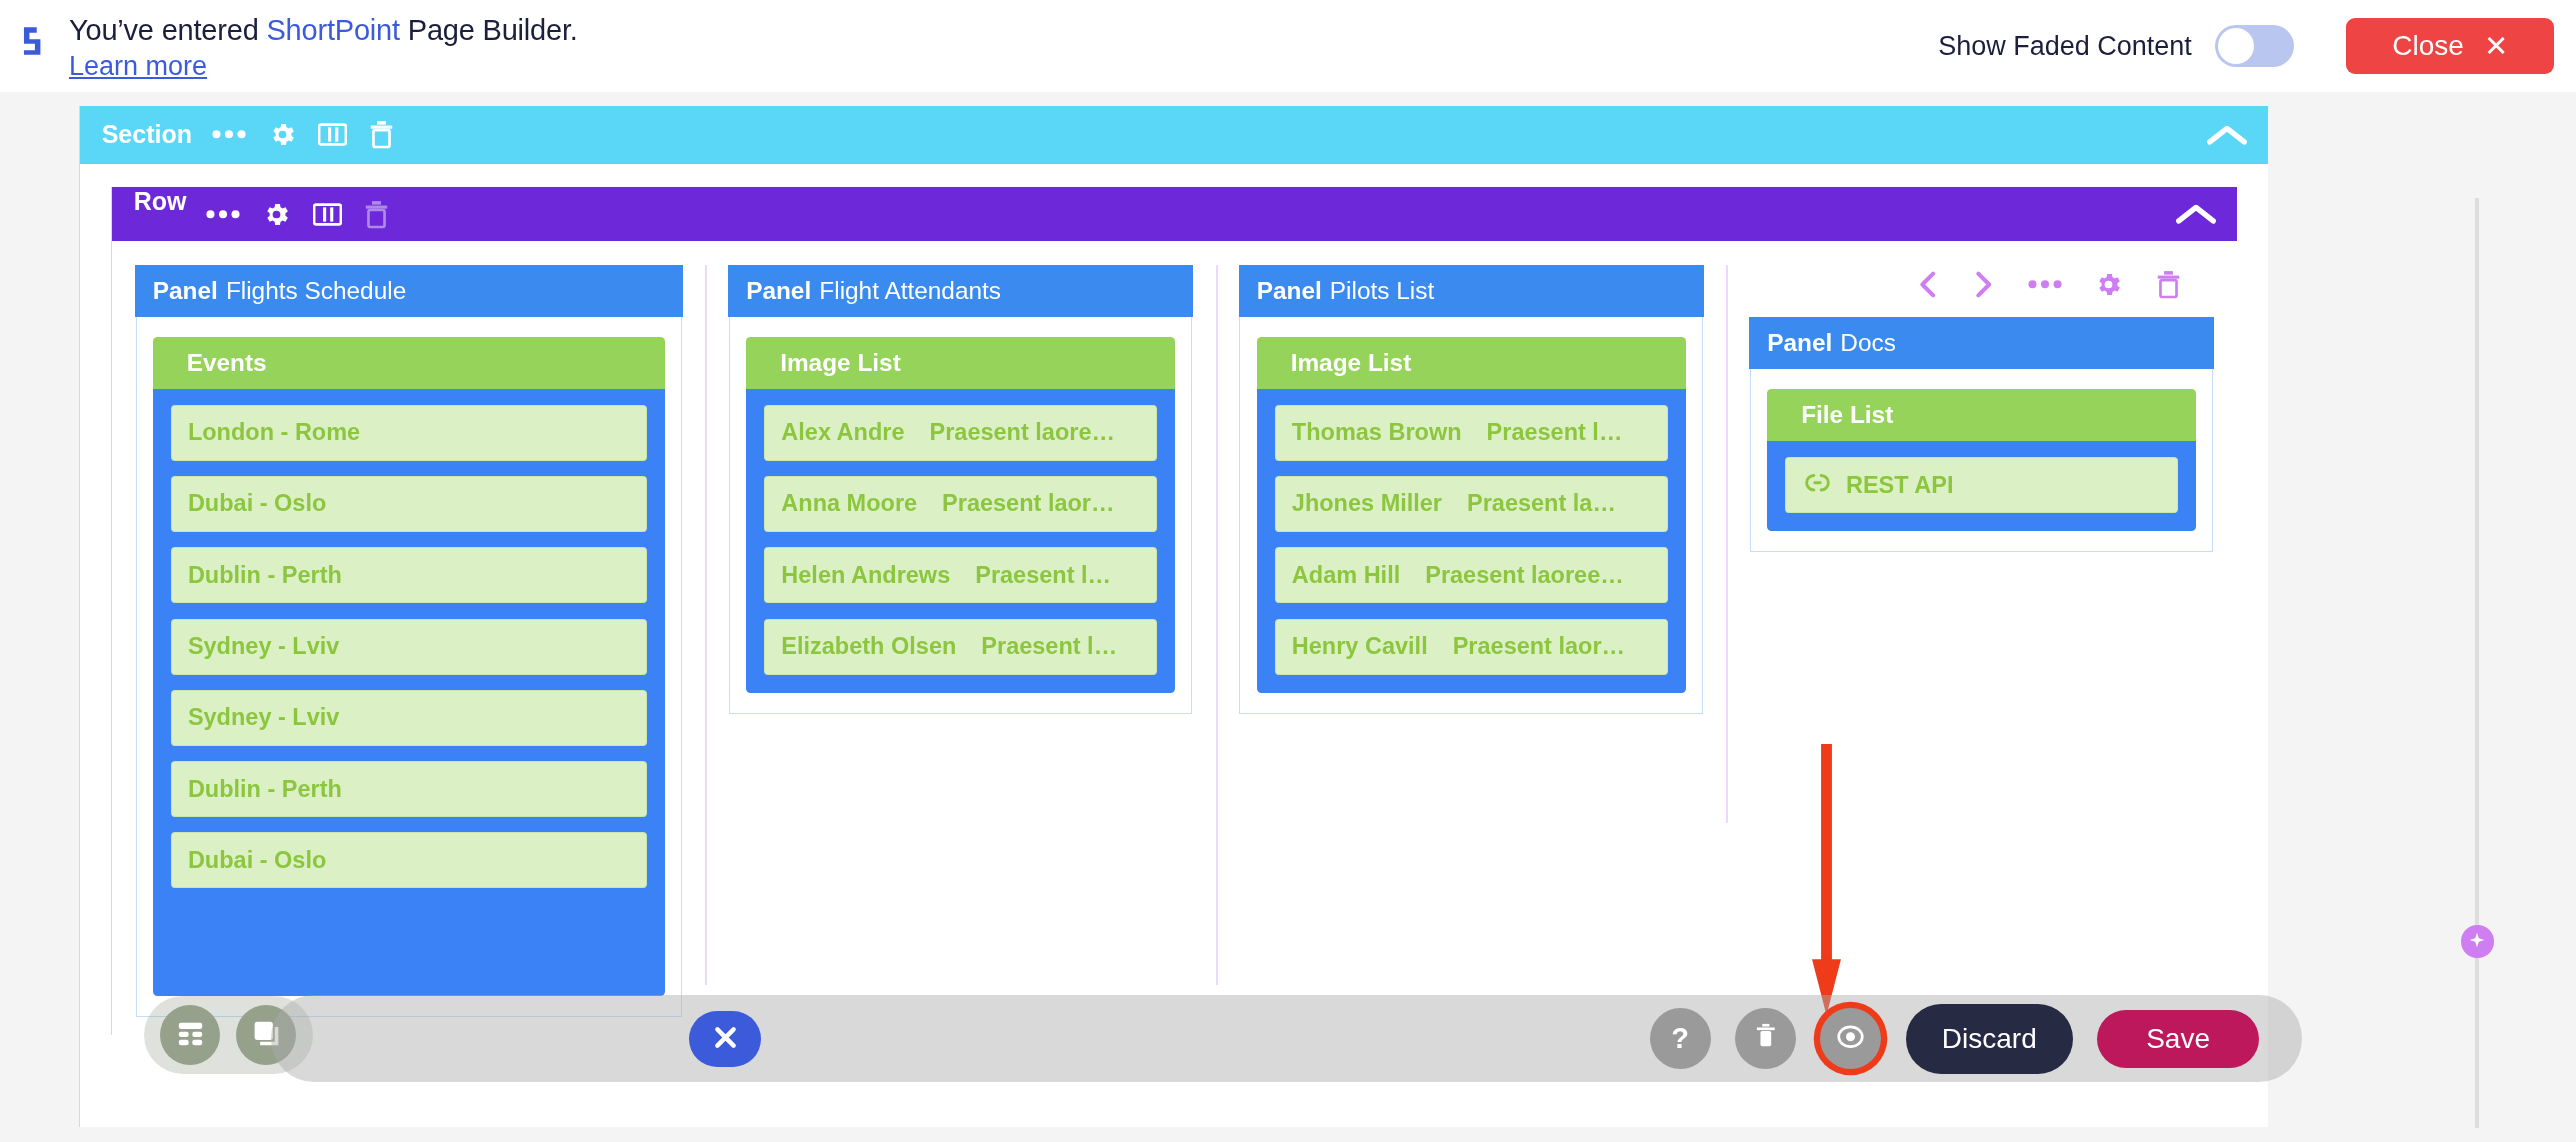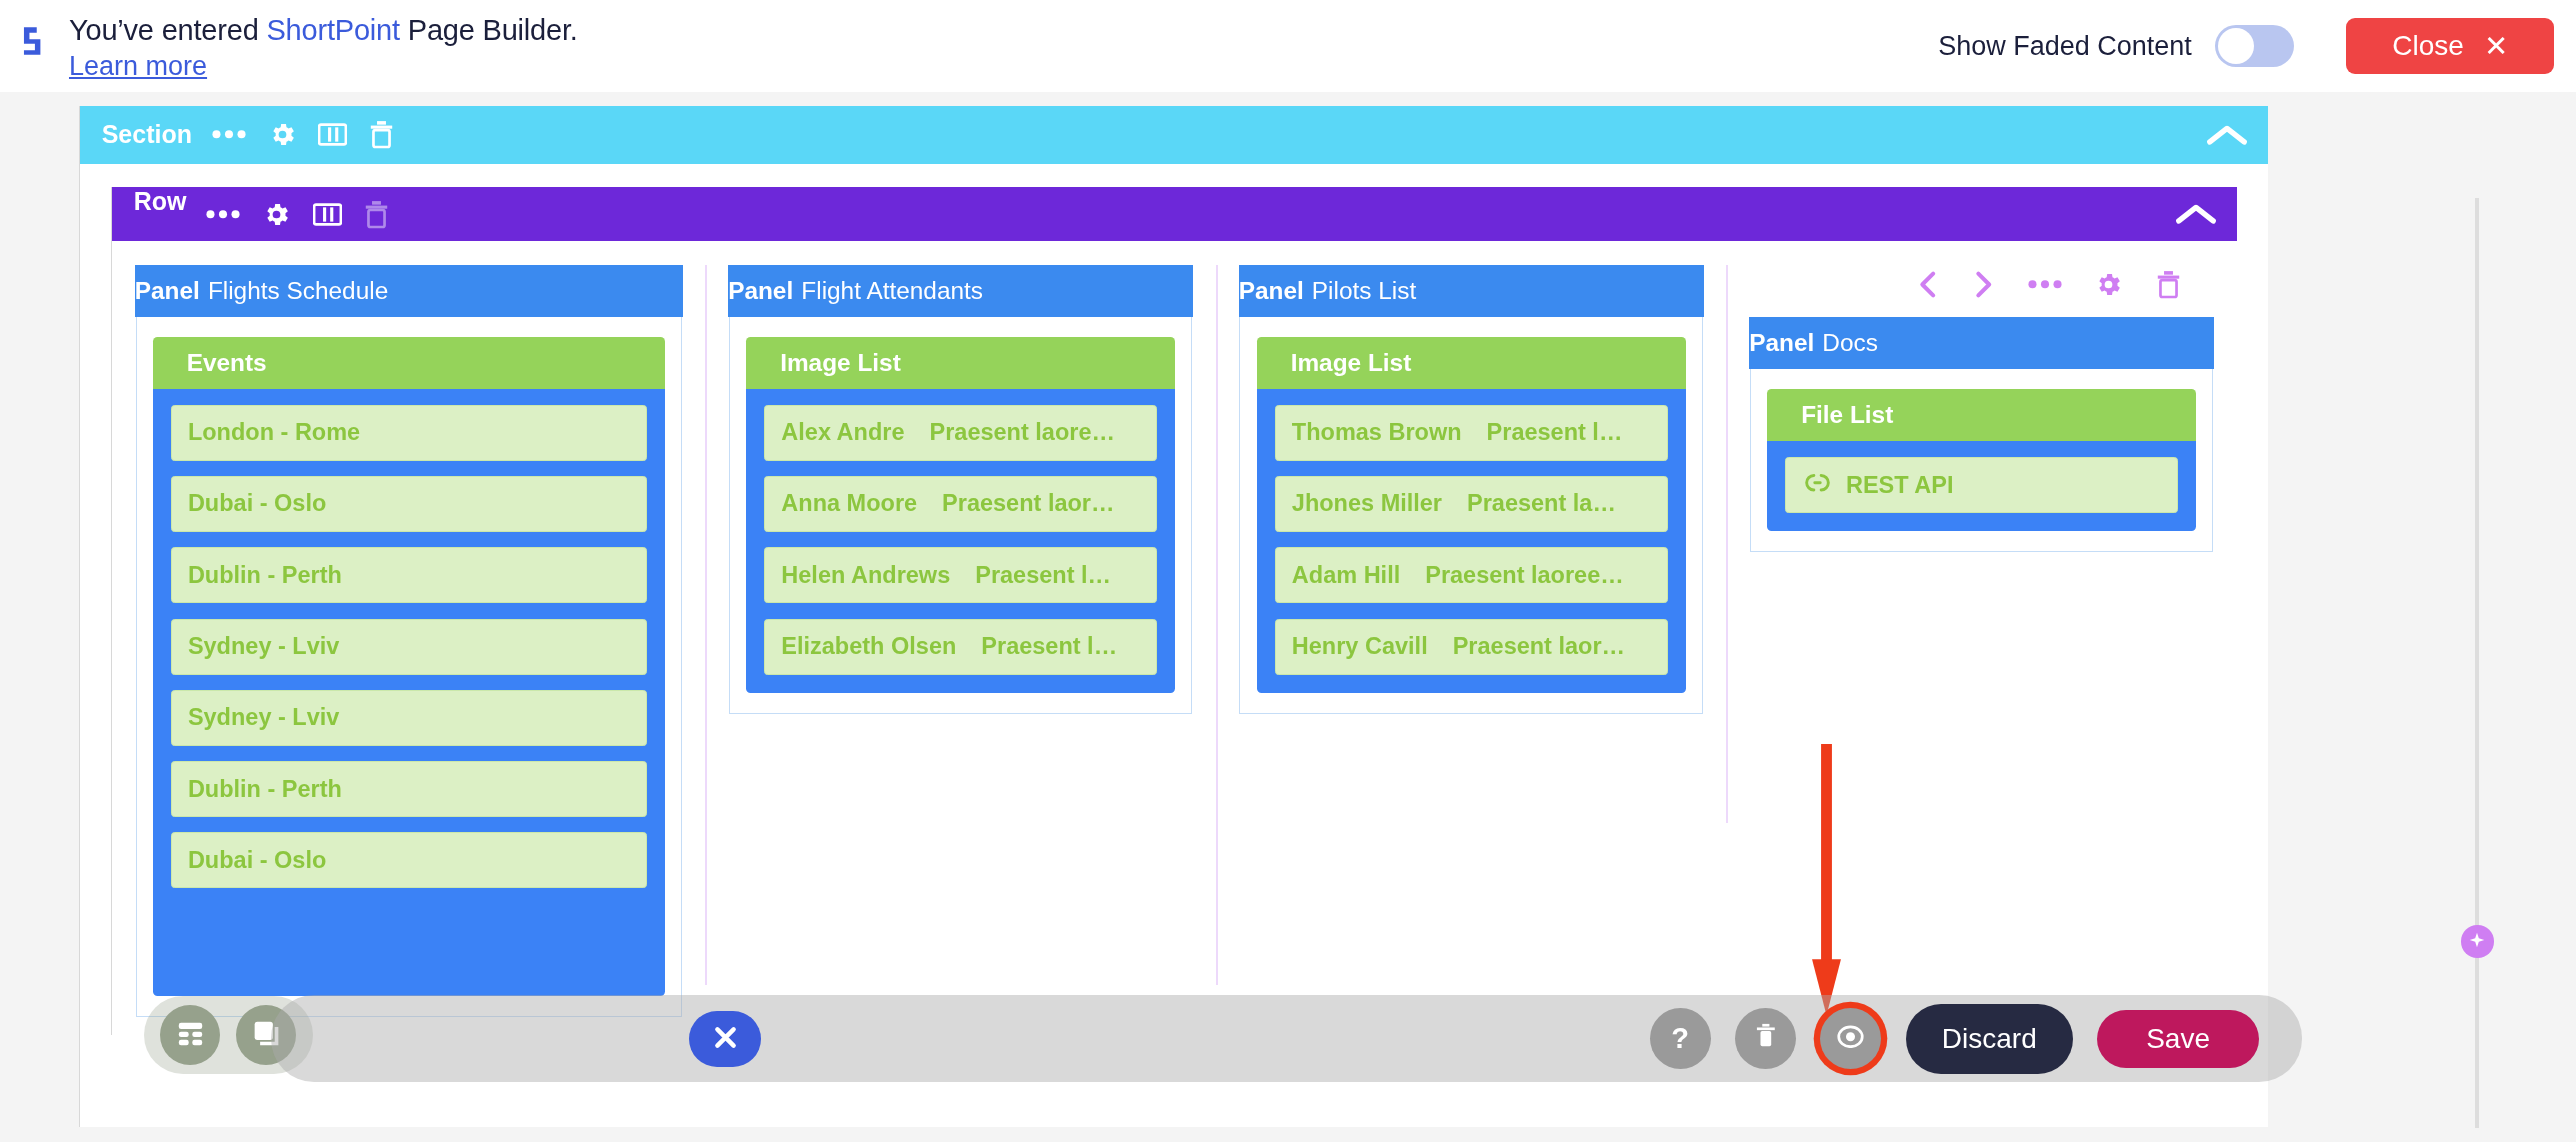--- a/index.html
+++ b/index.html
@@ -113,21 +113,21 @@
 
   
   .panel {
     border: 1.8px solid #c5ddf7;
     border-top: none;
     background: #ffffff;
   }
   .panel-head {
     background: #3b8aef; color: #fff;
     height: 52px; display: flex; align-items: center;
-    font-size: 24.4px;
+    padding-left: 18px; font-size: 24.4px;
     margin: 0 -1.8px;
   }
   .panel-head b { font-weight: 700; margin-right: 8.1px; }
   .panel-head span { font-weight: 400; }
   .panel-body { padding: 20px 16.2px 20px 16.2px; }
 
   
   .widget { }
   .widget-head {
     background: #95d35a; color: #fff;

